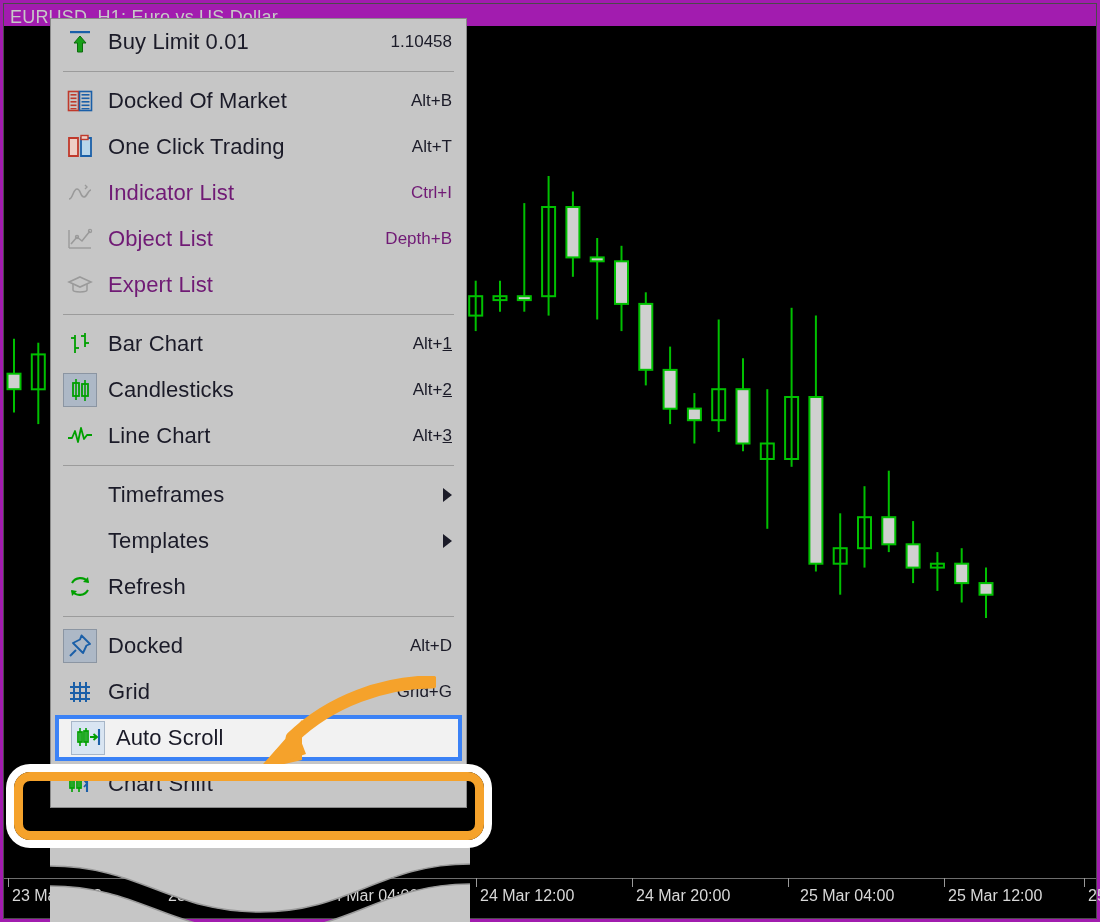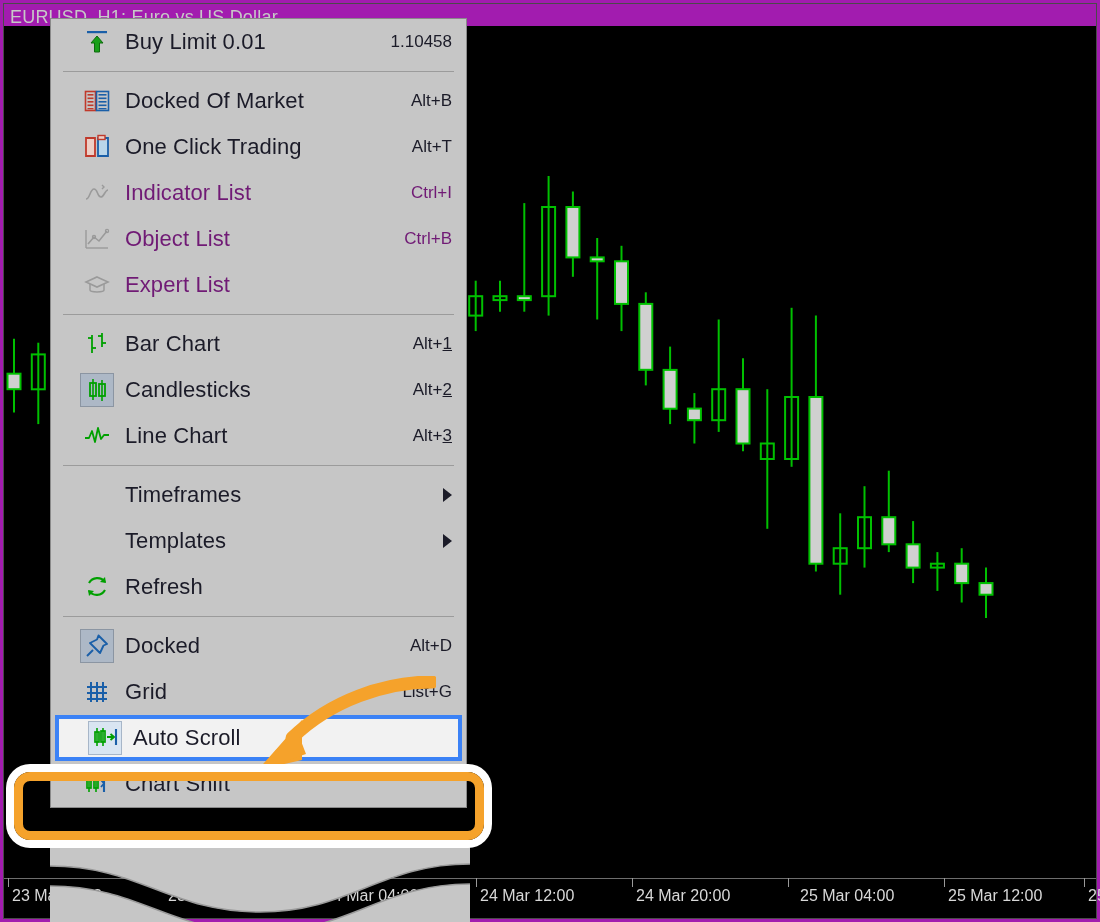--- a/index.html
+++ b/index.html
@@ -21,21 +21,21 @@
   #time-axis{position:absolute;left:4px;top:878px;width:1092px;height:40px;background:#000;}
   #time-axis .tickline{position:absolute;top:0;width:1px;height:9px;background:#9a9a9a;}
   #time-axis .axisline{position:absolute;left:0;top:0;width:100%;height:1px;background:#6e6e6e;}
   #time-axis .tlabel{position:absolute;top:9px;font-size:16px;color:#d8d8d8;white-space:nowrap;}
 
   
   #context-menu{position:absolute;left:50px;top:18px;width:417px;
                 background:#c6c6c6;border:1px solid #8a8a8a;
                 box-sizing:border-box;z-index:20;}
   .mi{position:relative;height:46px;display:flex;align-items:center;
-      padding-left:26px;padding-right:14px;box-sizing:border-box;}
+      padding-left:9px;padding-right:14px;box-sizing:border-box;}
   .mi .ico{width:40px;min-width:40px;height:34px;display:flex;align-items:center;justify-content:center;}
   .mi .lbl{font-size:22px;color:#1b1b28;white-space:nowrap;flex:1;padding-left:8px;letter-spacing:.1px;}
   .mi .acc{font-size:17px;color:#1b1b28;white-space:nowrap;margin-left:auto;padding-left:18px;}
   .mi .acc u{text-decoration:underline;}
   .mi.dim .lbl,.mi.dim .acc{color:#701a75;}
   .mi .arrow{margin-left:auto;width:0;height:0;border-top:7px solid transparent;
              border-bottom:7px solid transparent;border-left:9px solid #1b1b28;}
   .sep{height:1px;background:#9b9b9b;margin:6px 12px 6px 12px;}
   .icobox{width:34px;height:34px;background:#adb8c6;border:1px solid #8b95a2;
           box-sizing:border-box;display:flex;align-items:center;justify-content:center;}
@@ -231,21 +231,21 @@
       <div class="ico">
         <svg width="26" height="26" viewBox="0 0 26 26">
           <path d="M2 22 L24 22" stroke="#9a9a9a" stroke-width="1.4"></path>
           <path d="M2 22 L2 4" stroke="#9a9a9a" stroke-width="1.4"></path>
           <path d="M4 18 L10 11 L15 15 L23 5" fill="none" stroke="#9a9a9a" stroke-width="1.6"></path>
           <circle cx="10" cy="11" r="1.6" fill="none" stroke="#9a9a9a" stroke-width="1.2"></circle>
           <circle cx="23" cy="5" r="1.6" fill="none" stroke="#9a9a9a" stroke-width="1.2"></circle>
         </svg>
       </div>
       <div class="lbl">Object List</div>
-      <div class="acc">Ctrl+B</div>
+      <div class="acc">Depth+B</div>
     </div>
     <div class="mi dim">
       <div class="ico">
         <svg width="26" height="26" viewBox="0 0 26 26">
           <path d="M13 5 L24 10 L13 15 L2 10 Z" fill="none" stroke="#9a9a9a" stroke-width="1.6"></path>
           <path d="M6 12 V18 C 6 20.5, 20 20.5, 20 18 V12" fill="none" stroke="#9a9a9a" stroke-width="1.5"></path>
         </svg>
       </div>
       <div class="lbl">Expert List</div>
     </div>
@@ -323,21 +323,21 @@
       <div class="acc">Alt+D</div>
     </div>
     <div class="mi">
       <div class="ico">
         <svg width="26" height="26" viewBox="0 0 26 26">
           <path d="M7 3 V23 M13 3 V23 M19 3 V23" stroke="#1a5fa8" stroke-width="2"></path>
           <path d="M3 8 H23 M3 14 H23 M3 20 H23" stroke="#1a5fa8" stroke-width="2"></path>
         </svg>
       </div>
       <div class="lbl">Grid</div>
-      <div class="acc">List+G</div>
+      <div class="acc">Grid+G</div>
     </div>
     <div class="mi" id="mi-autoscroll">
       <div class="ico">
         <div class="icobox light">
           <svg width="26" height="26" viewBox="0 0 26 26">
             <path d="M5 3 V21" stroke="#00a000" stroke-width="1.6"></path>
             <rect x="3" y="7" width="4" height="10" fill="none" stroke="#00a000" stroke-width="1.7"></rect>
             <path d="M11 3 V21" stroke="#00a000" stroke-width="1.6"></path>
             <rect x="9" y="6" width="4" height="11" fill="none" stroke="#00a000" stroke-width="1.7"></rect>
             <path d="M15 12 H21 M18.5 9 L22 12 L18.5 15" fill="none" stroke="#00a000" stroke-width="1.9"></path>

